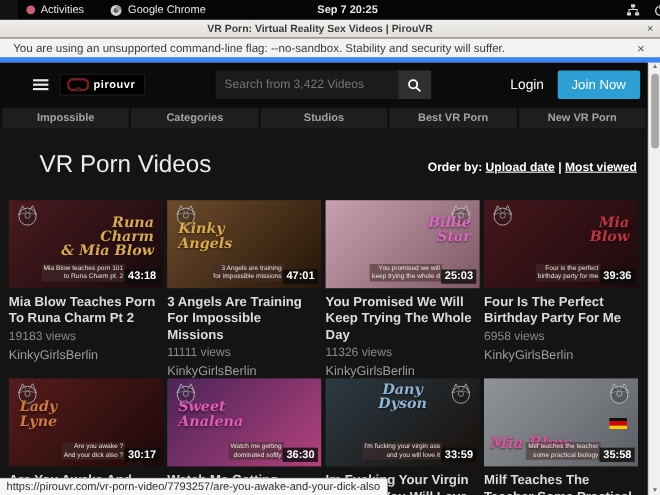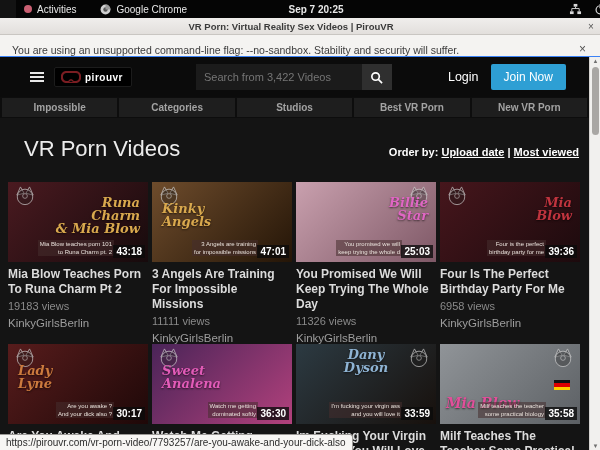--- a/index.html
+++ b/index.html
@@ -18,47 +18,47 @@
   
   .titlebar { position:absolute; top:18px; left:0; width:600px; height:17px;
               background:linear-gradient(#f0eeec,#e2dfdc); border-bottom:1px solid #c9c6c2;
               display:flex; align-items:center; }
   .titlebar .ttext { flex:1; text-align:center; font-size:9.5px; font-weight:bold; color:#3a3a3a;
                      white-space:nowrap; overflow:hidden; }
   .titlebar .tclose { width:18px; text-align:center; color:#555; font-size:10px; cursor:default; }
 
   
   .warnbar { position:absolute; top:35px; left:0; width:600px; height:22px; background:#f4f3f1;
-             border-bottom:1px solid #3b82f6; display:flex; align-items:flex-end; }
+             border-bottom:5px solid #3b82f6; display:flex; align-items:center; }
   .warnbar .wtext { margin-left:12px; font-size:10.5px; color:#3c3c3c; flex:1; }
   .warnbar .wclose { margin-right:14px; color:#555; font-size:12px; }
 
   
   .site { position:absolute; top:57px; left:0; width:589px; height:393px; background:#141414; overflow:hidden; }
 
   .siteheader { height:40px; background:#0b0b0b; display:flex; align-items:center; }
   .hamburger { margin-left:30px; width:14px; display:flex; flex-direction:column; gap:2px; }
   .hamburger i { display:block; height:2px; background:#e8e8e8; }
   .logo { margin-left:10px; background:#000; border:1px solid #1c1c1c; border-radius:2px;
           padding:3px 8px 3px 6px; display:flex; align-items:center; gap:4px; }
   .logo .lname { color:#fff; font-weight:bold; font-size:10px; letter-spacing:.5px; }
   .searchwrap { margin-left:64px; display:flex; }
   .searchinput { width:166px; height:26px; background:#1b1b1b; border:none; color:#8d8d8d;
                  font-size:11px; padding:0 8px; font-family:"Liberation Sans",sans-serif; }
   .searchbtn { width:30px; height:26px; background:#2f2f2f; border:none; display:flex;
                align-items:center; justify-content:center; cursor:pointer; }
-  .loginlink { margin-left:56px; color:#fff; font-size:12.5px; }
+  .loginlink { margin-left:72px; color:#fff; font-size:12.5px; }
   .joinbtn { margin-left:12px; background:#2e9fd4; color:#fff; border:none; border-radius:2px;
              font-size:12px; padding:6px 13px; cursor:pointer; font-family:"Liberation Sans",sans-serif; }
 
   .navbar { height:21px; background:#0d0d0d; display:flex; gap:2px; padding:1px 2px; }
   .navitem { flex:1; background:#1e1e1e; color:#a3a3a3; font-size:10px; font-weight:bold;
              text-align:center; line-height:19px; cursor:pointer; }
 
-  .pagehead { height:64px; position:relative; }
+  .pagehead { height:64px; position:relative;margin-left:12px; }
   .pagetitle { position:absolute; left:24px; top:18px; color:#ececec; font-size:22px; font-weight:normal; }
   .orderby { position:absolute; right:10px; top:28px; color:#fff; font-size:11px; font-weight:bold;padding-left:40px; }
   .orderby .olink { text-decoration:underline; cursor:pointer; }
 
   .grid { display:grid; grid-template-columns:repeat(4,144px); padding-left:8px; }
   .card { width:140px; }
   .thumb { position:relative; width:140px; height:80px; overflow:hidden; cursor:pointer; }
   .overlay-name { position:absolute; font-family:"DejaVu Serif", serif; font-style:italic;
                   font-weight:bold; font-size:13px; line-height:13px; white-space:pre-line;
                   text-shadow:0 1px 2px rgba(0,0,0,.6); }

